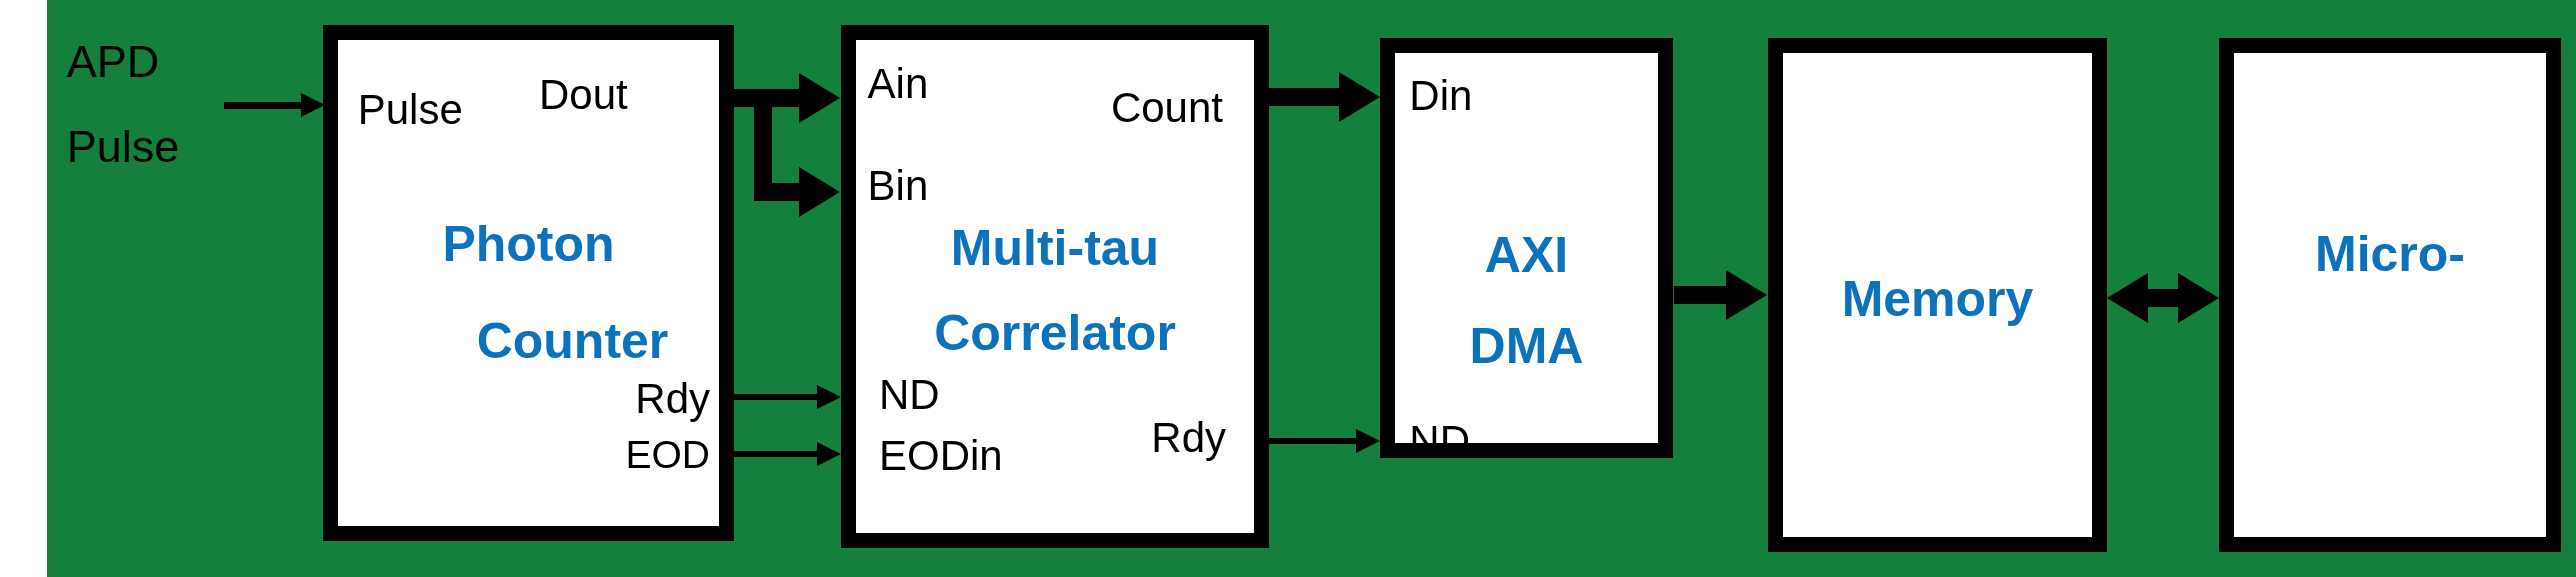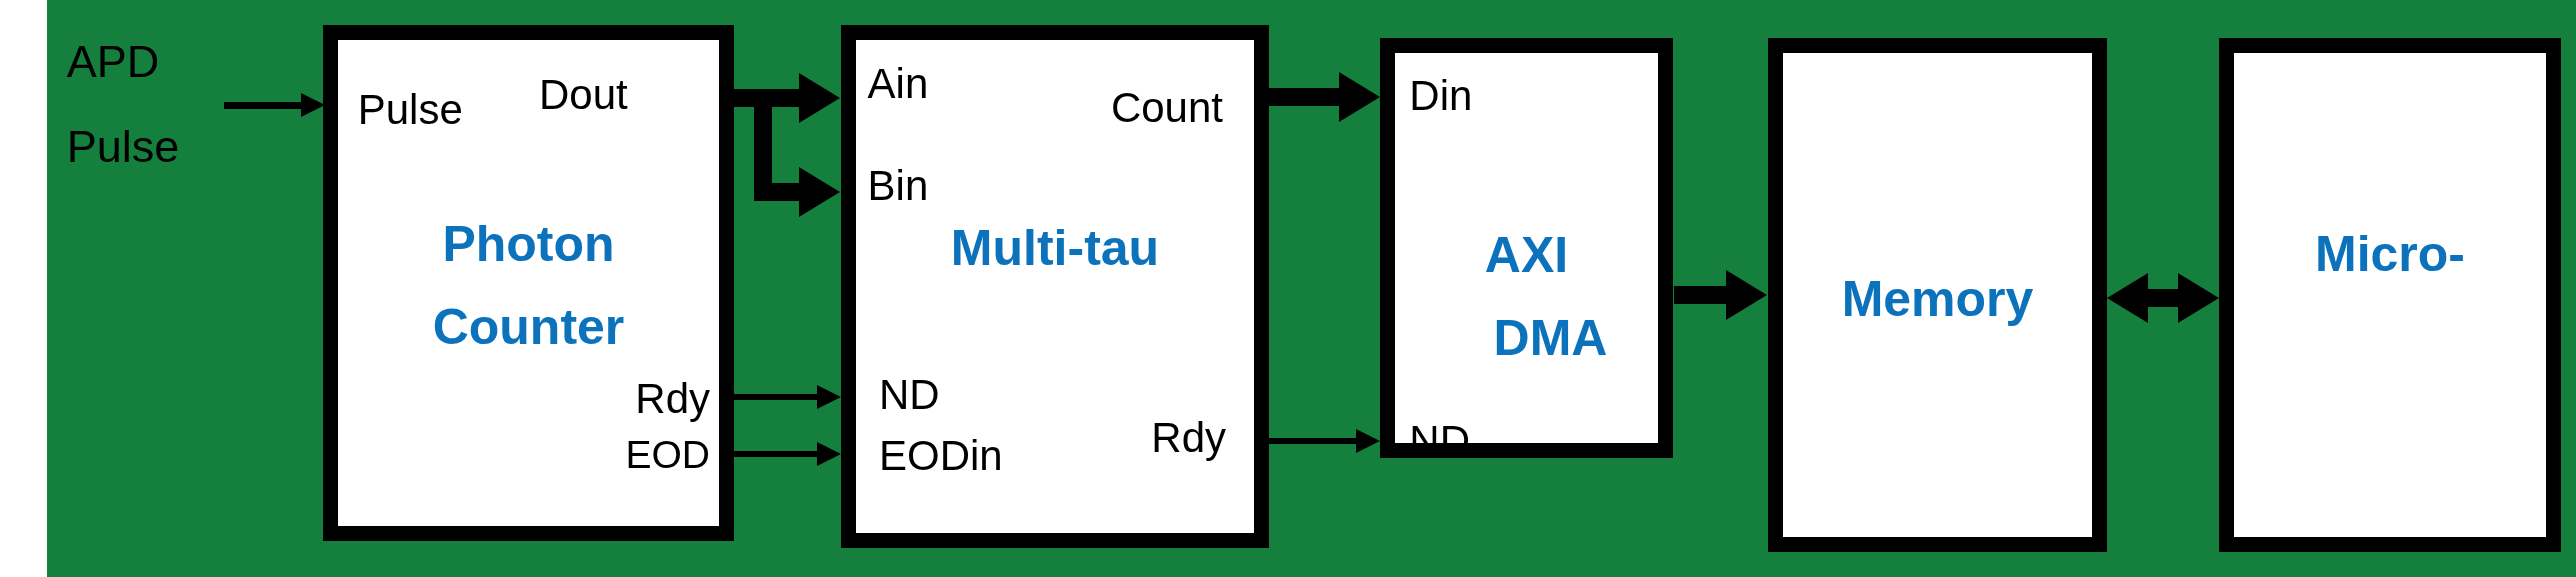--- a/index.html
+++ b/index.html
@@ -24,56 +24,57 @@
   <div class="lbl" style="left:19.7px;top:39px;">APD</div>
   <div class="lbl" style="left:19.7px;top:124px;">Pulse</div>
 
   <div class="hline" style="left:177px;top:102px;width:79px;height:7.2px;"></div>
   <div class="tri small-r" style="left:254px;top:93px;"></div>
 
   <div class="block" style="left:276px;top:25px;width:411px;height:516px;">
     <div class="port" style="left:19.7px;top:49px;">Pulse</div>
     <div class="port" style="left:201px;top:34px;">Dout</div>
     <div class="title" style="top:179px;">Photon</div>
-    <div class="title" style="top:262px;">Counter</div>
+    <div class="title" style="top:276px;padding-left:44px;">Counter</div>
     <div class="port" style="right:9px;top:338px;">Rdy</div>
     <div class="port" style="right:9px;top:395px;font-size:39px;">EOD</div>
   </div>
 
   <div class="hline" style="left:684px;top:89px;width:70px;height:18px;"></div>
   <div class="vline" style="left:707px;top:89px;width:18px;height:112px;"></div>
   <div class="hline" style="left:707px;top:183px;width:47px;height:18px;"></div>
   <div class="tri big-r" style="left:752px;top:73px;"></div>
   <div class="tri big-r" style="left:752px;top:167px;"></div>
 
   <div class="hline" style="left:684px;top:394px;width:89px;height:6.3px;"></div>
   <div class="tri small-r" style="left:770px;top:385px;"></div>
   <div class="hline" style="left:684px;top:451px;width:89px;height:6.3px;"></div>
   <div class="tri small-r" style="left:770px;top:442px;"></div>
 
   <div class="block" style="left:794px;top:25px;width:428px;height:523px;">
     <div class="port" style="left:11.6px;top:23px;">Ain</div>
     <div class="port" style="left:11.6px;top:125px;">Bin</div>
     <div class="port" style="right:31px;top:47px;">Count</div>
     <div class="title" style="top:183px;">Multi-tau</div>
+    <div class="title" style="top:268px;">Correlator</div>
     <div class="port" style="left:23px;top:334px;">ND</div>
     <div class="port" style="left:23px;top:395px;">EODin</div>
     <div class="port" style="right:28px;top:377px;">Rdy</div>
   </div>
 
   <div class="hline" style="left:1221px;top:88px;width:72px;height:18px;"></div>
   <div class="tri big-r" style="left:1292px;top:72px;"></div>
 
   <div class="hline" style="left:1221px;top:438px;width:90px;height:6.3px;"></div>
   <div class="tri small-r" style="left:1309px;top:429px;"></div>
 
   <div class="block" style="left:1333px;top:38px;width:293px;height:420px;">
     <div class="port" style="left:14.3px;top:22.4px;">Din</div>
     <div class="title" style="top:177px;">AXI</div>
-    <div class="title" style="top:260px;padding-left:24px;">DMA</div>
+    <div class="title" style="top:268px;">DMA</div>
     <div class="port" style="left:14.3px;top:367px;">ND</div>
   </div>
 
   <div class="hline" style="left:1627px;top:286px;width:55px;height:18px;"></div>
   <div class="tri big-r" style="left:1679px;top:270px;"></div>
 
   <div class="block" style="left:1721px;top:38px;width:339px;height:514px;padding-left:16px;">
     <div class="title" style="top:221px;">Memory</div>
   </div>
 

